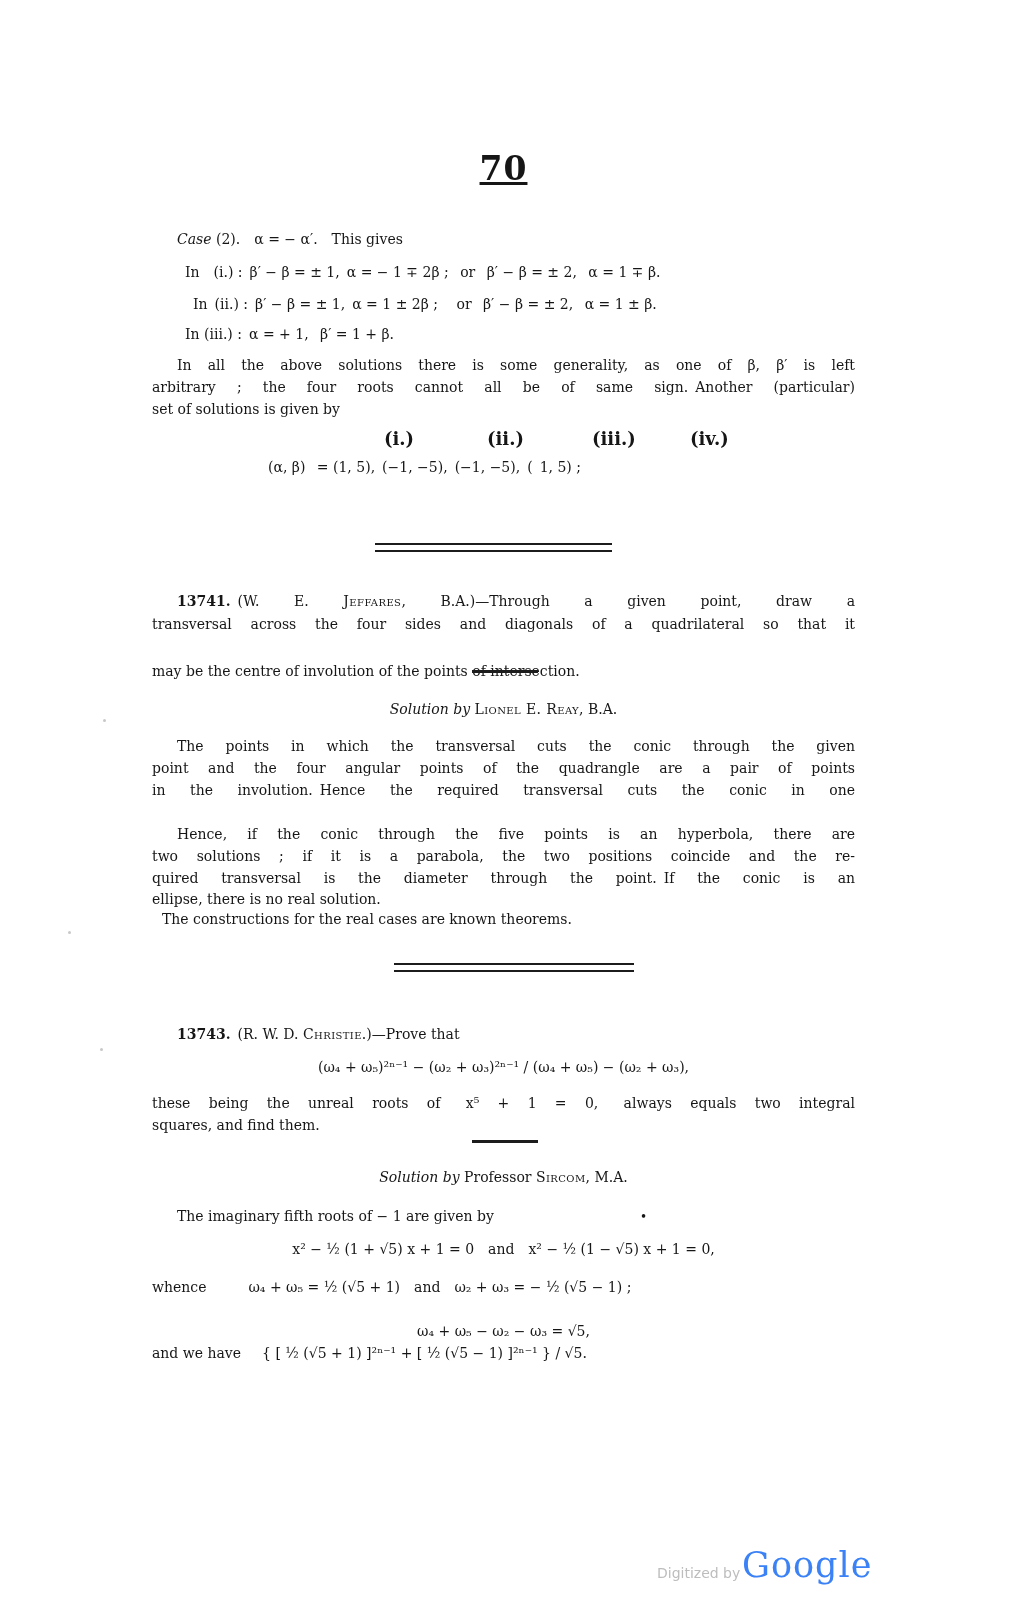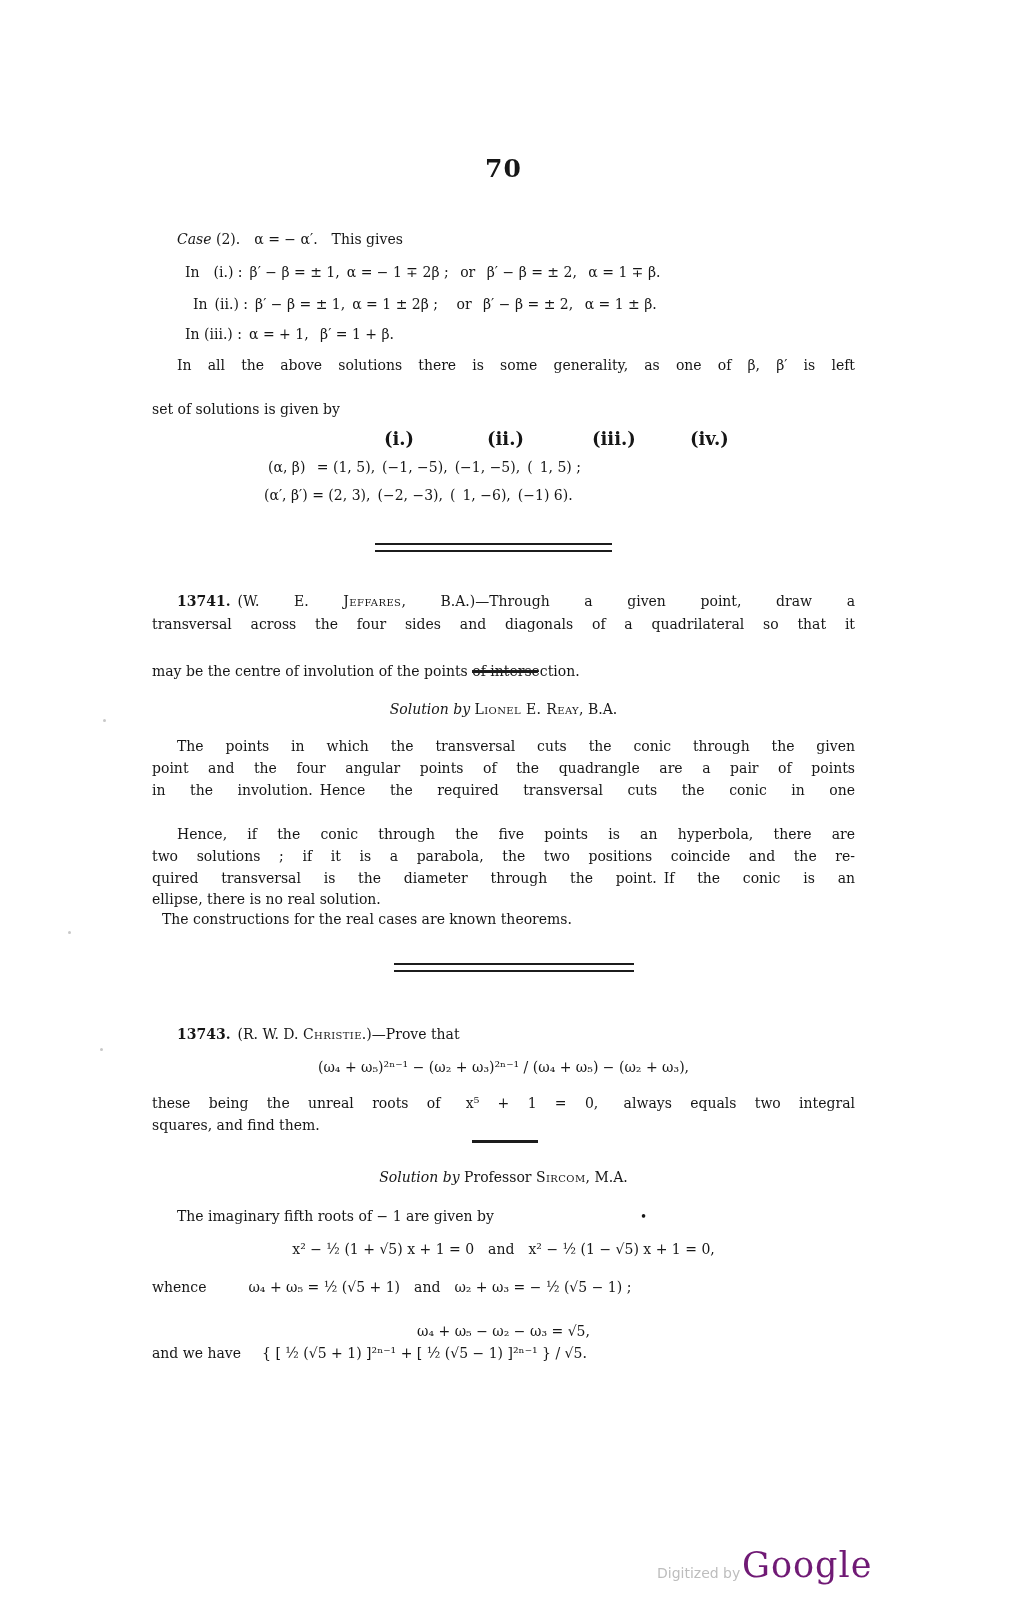--- a/index.html
+++ b/index.html
@@ -10,50 +10,50 @@
     color:#161616;
   }
   .line { position:absolute; font-size:14px; line-height:23px; white-space:pre-wrap; }
   .jline { width:703px; text-align:justify; }
   .jline::after { content:""; display:inline-block; width:100%; height:0; }
   .ind { text-indent:25px; }
   .ctr { left:152px; width:703px; text-align:center; }
   .bold { font-weight:bold; }
   .it { font-style:italic; }
   .sc { font-variant:small-caps; letter-spacing:0.4px; }
-  .pageno { font-size:25px; font-weight:600; letter-spacing:1px; }
+  .pageno { font-size:33px; font-weight:600; letter-spacing:1px;text-decoration:underline; }
   .rule-double { position:absolute; height:5px; border-top:2px solid #1c1c1c; border-bottom:2px solid #1c1c1c; }
   .rule-short { position:absolute; height:3px; background:#1c1c1c; }
   .roman { position:absolute; font-size:18px; font-weight:bold; }
   .ink-dot { position:absolute; font-size:12px; }
   .speck { position:absolute; width:3px; height:3px; border-radius:50%; background:#9a9a9a; opacity:0.55; }
   .footer-digitized { position:absolute; font-family:"DejaVu Sans","Liberation Sans",sans-serif; font-size:14px; color:#bdbdbd; }
-  .footer-brand { position:absolute; font-size:35px; color:#701a75; letter-spacing:1px; }
+  .footer-brand { position:absolute; font-size:35px; color:#3b82f6; letter-spacing:1px; }
 </style>
 </head>
 <body>
 
 <div id="page">
 
   <div class="line ctr pageno" style="top:157px;">70</div>
 
   <div class="line" style="top:228px; left:177px;"><span class="it">Case</span><span> (2). α = − α′. This gives</span></div>
   <div class="line" style="top:261px; left:185px;">In (i.) : β′ − β = ± 1, α = − 1 ∓ 2β ;  or  β′ − β = ± 2,  α = 1 ∓ β.</div>
   <div class="line" style="top:293px; left:185px;margin-left:8px;">In (ii.) : β′ − β = ± 1, α = 1 ± 2β ;  or  β′ − β = ± 2,  α = 1 ± β.</div>
   <div class="line" style="top:323px; left:185px;">In (iii.) : α = + 1,  β′ = 1 + β.</div>
 
   <div class="line jline ind" style="top:354px; left:152px;">In all the above solutions there is some generality, as one of β, β′ is left</div>
+  <div class="line jline" style="top:376px; left:152px;">arbitrary ; the four roots cannot all be of same sign. Another (particular)</div>
   <div class="line" style="top:398px; left:152px;">set of solutions is given by</div>
 
   <span class="roman" style="top:428px; left:384px;">(i.)</span>
   <span class="roman" style="top:428px; left:487px;">(ii.)</span>
   <span class="roman" style="top:428px; left:592px;">(iii.)</span>
   <span class="roman" style="top:428px; left:690px;">(iv.)</span>
   <div class="line" style="top:456px; left:268px;">(α, β)  = (1, 5), (−1, −5), (−1, −5), ( 1, 5) ;</div>
-  <div class="line" style="top:484px; left:264px;">(α′, β′) = (2, 3), (−2, −3), ( 1, −6), (−1) 6).</div>
 
   <div class="rule-double" style="top:543px; left:375px; width:237px;"></div>
 
   <div class="line jline ind" style="top:590px; left:152px;"><span class="bold">13741.</span><span> (W. E. </span><span class="sc">Jeffares</span><span>, B.A.)—Through a given point, draw a</span></div>
   <div class="line jline" style="top:613px; left:152px;">transversal across the four sides and diagonals of a quadrilateral so that it</div>
   <div class="line" style="top:660px; left:152px;">may be the centre of involution of the points of intersection.</div>
 
   <div class="rule-short" style="top:670px; left:472px; width:66px;"></div>
 
   <div class="line ctr" style="top:698px;text-align:center;"><span class="it">Solution by </span><span class="sc">Lionel E. Reay</span><span>, B.A.</span></div>

